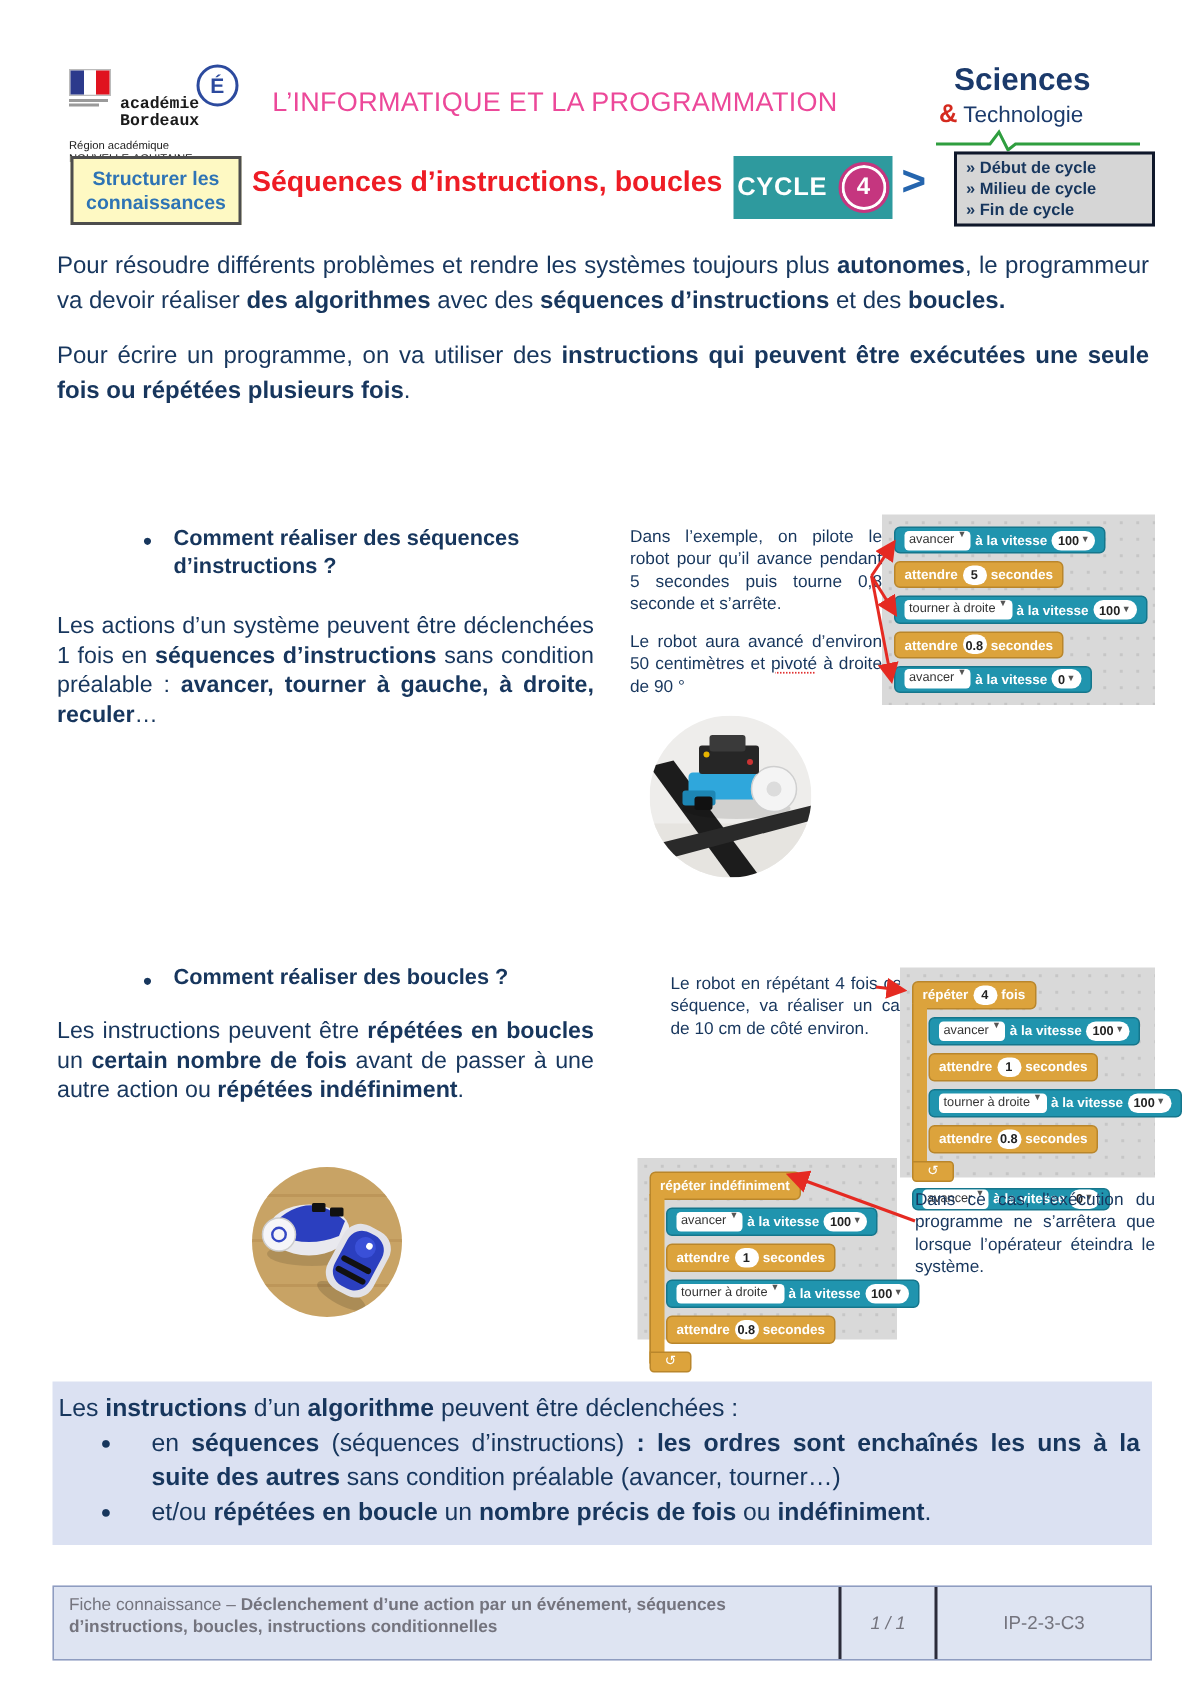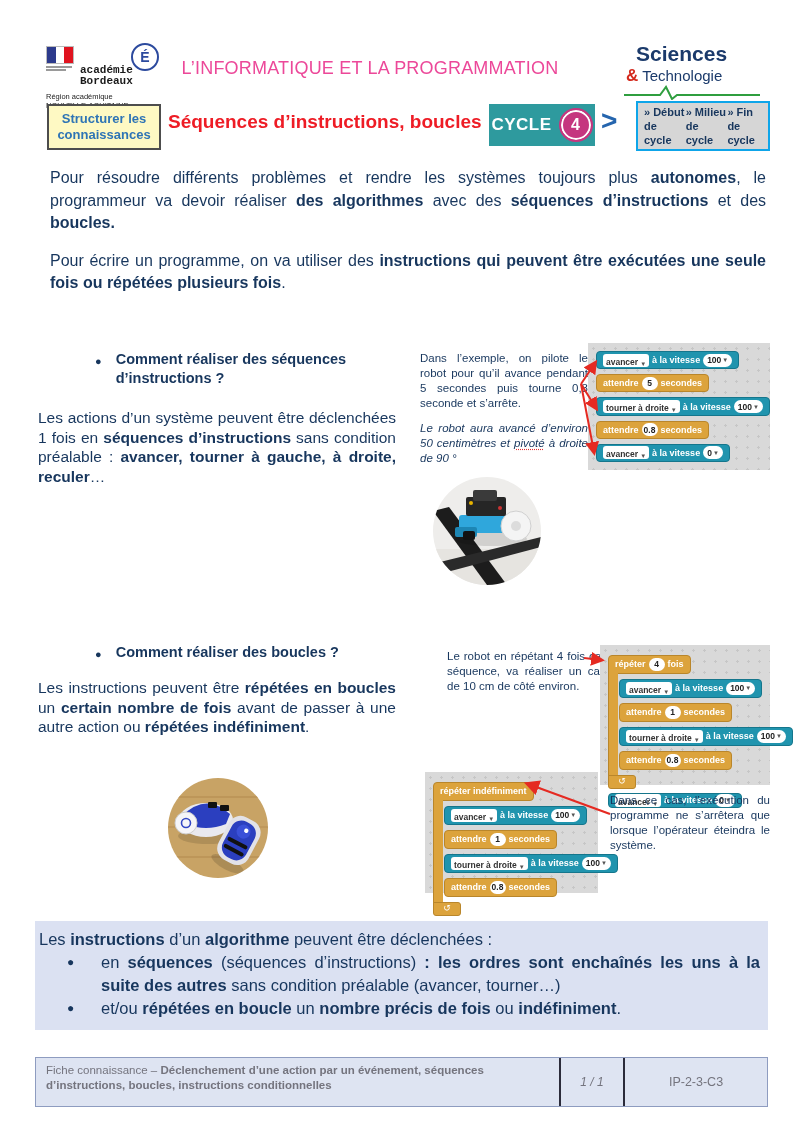--- a/index.html
+++ b/index.html
@@ -33,57 +33,57 @@
           display:flex;flex-direction:column;align-items:center;justify-content:center;
           font-size:13px;font-weight:bold;color:#2e74b5;line-height:16px;}
   .sheet-title{left:168px;top:111px;font-size:19px;font-weight:bold;color:#ee1c25;}
   .cycle{left:489px;top:104px;width:106px;height:42px;background:#2e9a9e;display:flex;
          align-items:center;justify-content:center;gap:7px;}
   .cycle-lbl{color:#fff;font-weight:bold;font-size:17px;letter-spacing:0.5px;}
   .cycle-num{width:30px;height:30px;border-radius:50%;background:#c5367f;border:2px solid #c5367f;
              box-shadow:inset 0 0 0 2px #fff;color:#fff;font-weight:bold;font-size:16px;
              display:flex;align-items:center;justify-content:center;}
   .chev{left:601px;top:105px;font-size:28px;font-weight:bold;color:#2565ae;}
-  .stagebox{left:636px;top:101px;width:134px;height:50px;background:#d6d6d6;border:2px solid #0ea5e9;
-            box-sizing:border-box;display:flex;flex-direction:row;justify-content:center;padding:2px 6px;}
+  .stagebox{left:636px;top:101px;width:134px;height:50px;background:#d6d6d6;border:2px solid #0f172a;
+            box-sizing:border-box;display:flex;flex-direction:column;justify-content:center;padding:2px 6px;}
   .stagebox div{font-size:11px;font-weight:bold;color:#17365d;line-height:14px;}
 
   
   .intro{left:38px;top:167px;width:728px;font-size:16px;line-height:22.5px;text-align:justify;}
-  .intro p{margin:0 0 15px 12px;}
+  .intro p{margin:0 0 15px 0;}
 
   
   .shead{display:flex;gap:14px;font-weight:bold;font-size:14.5px;line-height:19px;}
   .shead .dot{font-size:11px;margin-top:2px;}
   .s1head{left:95px;top:350px;width:268px;}
   .s1body{left:38px;top:408px;width:358px;font-size:15.5px;line-height:19.5px;text-align:justify;}
   .note{font-size:11.5px;line-height:15px;text-align:justify;color:#17365d;}
   .s1note{left:420px;top:351px;width:168px;}
-  .s1note .n2{margin-top:10px;font-style:italic;}
+  .s1note .n2{margin-top:10px;}
   .panel{background:#d9d9d9;background-image:radial-gradient(#c6c6c6 1px,rgba(0,0,0,0) 1.2px);
          background-size:11px 11px;box-sizing:border-box;padding:8px;display:flex;
          flex-direction:column;gap:5px;align-items:flex-start;}
   .panel1{left:588px;top:343px;width:182px;height:127px;}
   .panel2{left:600px;top:645px;width:170px;height:140px;gap:4px;}
   .panel3{left:425px;top:772px;width:173px;height:121px;}
   .s2head{left:95px;top:643px;width:300px;}
   .s2body{left:38px;top:678px;width:358px;font-size:15.5px;line-height:19.5px;text-align:justify;}
   .s2note1{left:447px;top:649px;width:167px;}
   .s2note2{left:610px;top:793px;width:160px;}
   .robot{border-radius:50%;overflow:hidden;line-height:0;}
   .robot1{left:433px;top:477px;width:108px;height:108px;}
   .robot2{left:168px;top:778px;width:100px;height:100px;}
 
   
   .blk{display:inline-flex;align-items:center;gap:3px;padding:0 6px;height:19px;border-radius:4px;
        font-size:9px;font-weight:bold;color:#fff;white-space:nowrap;box-sizing:border-box;}
   .action{background:#2094ae;border:1px solid #15768c;}
   .wait{background:#dca33c;border:1px solid #b9862b;}
   .dd{background:#fff;color:#333;border-radius:3px;padding:0 3px;height:13px;display:inline-flex;
-      align-items:flex-end;gap:2px;font-size:8.5px;font-weight:bold;}
+      align-items:flex-start;gap:2px;font-size:8.5px;font-weight:normal;}
   .car{font-size:6px;color:#555;line-height:1;}
   .pill{background:#fff;color:#222;border-radius:8px;padding:0 4px;height:13px;display:inline-flex;
         align-items:center;gap:1px;font-size:8.5px;font-weight:bold;}
   .circ{background:#fff;color:#222;border-radius:8px;min-width:12px;height:13px;padding:0 2px;
         display:inline-flex;align-items:center;justify-content:center;font-size:8.5px;font-weight:bold;}
   .repeat{position:relative;}
   .rbody{position:relative;margin-left:11px;display:flex;flex-direction:column;gap:5px;
          padding:5px 0 0 0;align-items:flex-start;}
   .repeat::before{content:'';position:absolute;left:0;top:16px;bottom:6px;width:9px;
                   background:#dca33c;border-left:1px solid #b9862b;}

